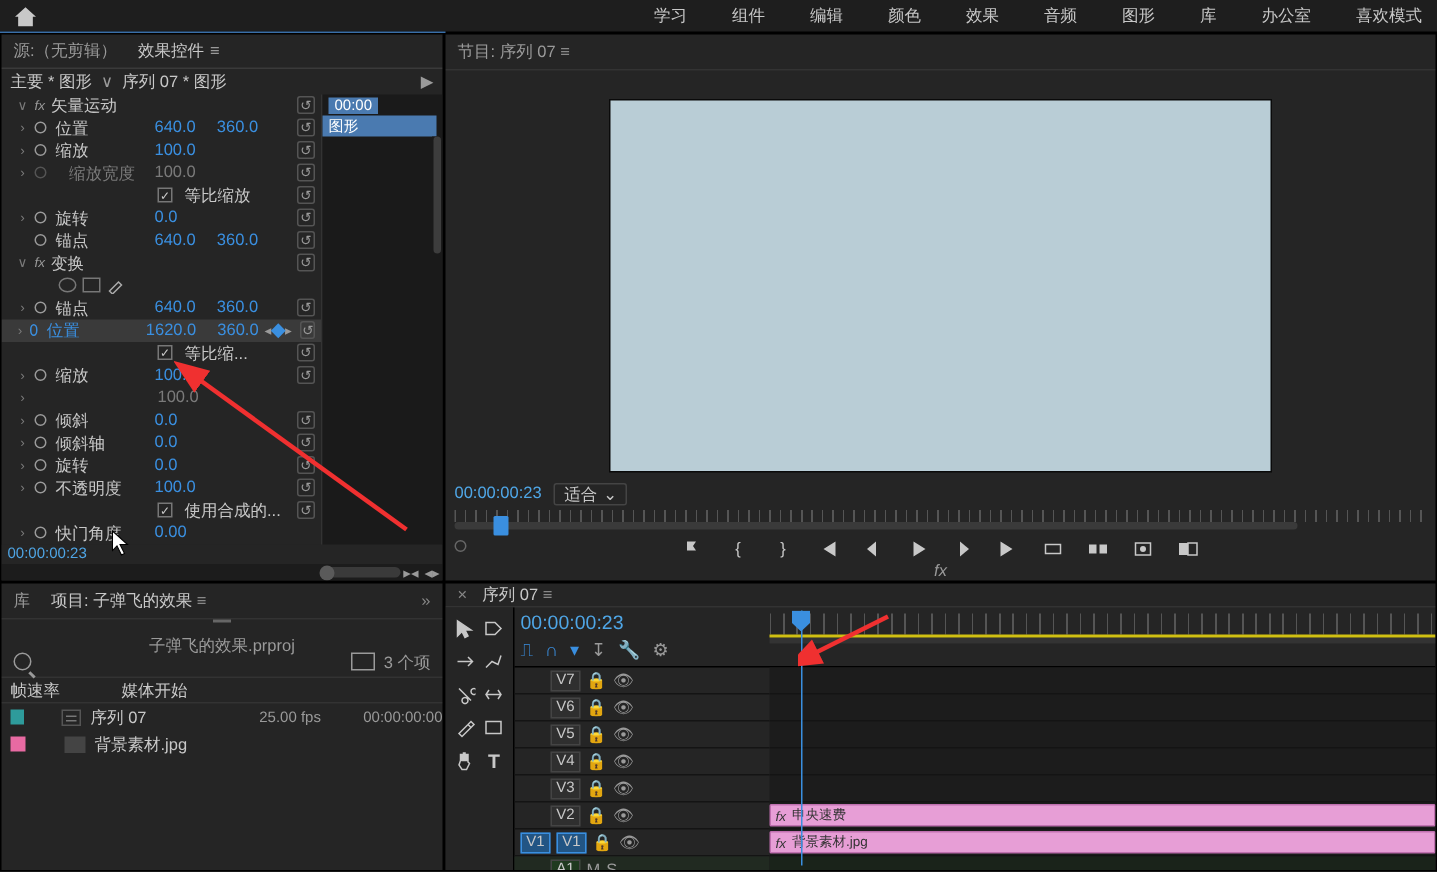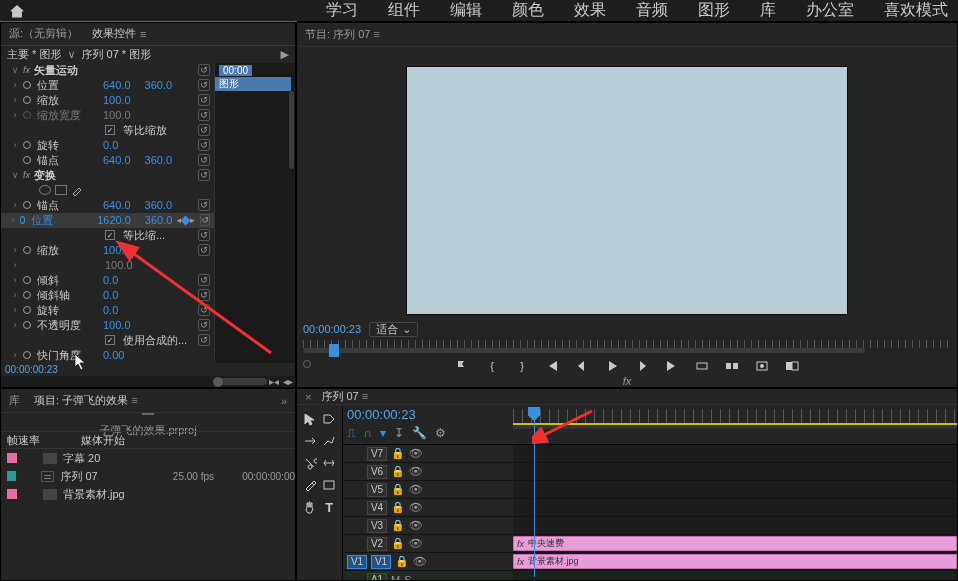--- a/index.html
+++ b/index.html
@@ -24,21 +24,21 @@
   }
   *{box-sizing:border-box;font-family:Tahoma,Arial,sans-serif;}
   body{
     margin:0;background:var(--bg);color:var(--text);
     width:958px;height:581px;overflow:hidden;font-size:11px;position:relative;
   }
   
   .topbar{height:22px;display:flex;align-items:center;background:var(--bg);gap:30px;padding:0 10px;border-bottom:1px solid #000;}
   .topbar .home{width:14px;height:14px;background:var(--text);clip-path:polygon(50% 10%,100% 55%,85% 55%,85% 100%,15% 100%,15% 55%,0 55%);}
   .topbar .spacer{flex:1;}
-  .topbar a{color:var(--text);font-size:16px;}
+  .topbar a{color:var(--text);font-size:11px;}
   
   .grid{display:grid;grid-template-columns:296px 1fr;grid-template-rows:366px 1fr;width:958px;height:559px;}
   .panel{background:var(--panel);border:1px solid #000;position:relative;overflow:hidden;}
   
   .ec{display:flex;flex-direction:column;}
   .ec-tabs{display:flex;height:24px;align-items:center;gap:14px;padding:0 8px;font-size:11px;color:var(--text-dim);border-bottom:1px solid #3a3a3a;}
   .ec-tabs .tab{display:flex;align-items:center;gap:4px;}
   .ec-tabs .active{color:var(--text);}
   .ec-tabs .menu-eq{color:var(--text-dim);}
   .ec-head{display:flex;align-items:center;height:18px;padding:0 6px;gap:6px;font-size:11px;color:var(--text);}
@@ -52,23 +52,23 @@
   .ec-right .drop{position:absolute;left:0;top:14px;right:4px;height:14px;background:var(--sel-blue);color:#fff;display:flex;align-items:center;padding:0 4px;font-size:10px;}
   .ec-right .sb{position:absolute;right:0;top:28px;bottom:10px;width:7px;background:#1a1a1a;}
   .ec-right .sb::after{content:"";position:absolute;top:0;left:1px;right:1px;height:30%;background:#3d3d3d;border-radius:3px;}
   .row{display:flex;align-items:center;height:15px;padding:0 4px 0 10px;gap:4px;font-size:11px;color:var(--text);position:relative;}
   .row .tw{width:8px;display:flex;justify-content:center;color:var(--text-dim2);font-size:9px;}
   .row .fx{font-size:9px;font-style:italic;color:var(--text-dim);}
   .row .stop{width:8px;height:8px;border-radius:50%;border:1.2px solid var(--text-dim);margin-right:2px;}
   .row .lbl{flex:0 0 62px;color:var(--text);}
   .row .val{color:var(--blue);font-size:11px;}
   .row .val2{color:var(--blue);font-size:11px;margin-left:10px;}
-  .row .dim{color:var(--text-dim2);}
+  .row .dim{color:var(--text-dim2);text-align:center;}
   .row .reset{margin-left:auto;width:12px;height:12px;border:1px solid #555;border-radius:2px;display:flex;align-items:center;justify-content:center;color:var(--text-dim);font-size:9px;}
-  .row.group .lbl{color:var(--text);font-weight:bold;}
+  .row.group .lbl{color:var(--text);}
   .row.group{font-size:11px;}
   .row.sel{background:#3a3a3a;}
   .row .kf{display:flex;align-items:center;gap:1px;margin-left:auto;margin-right:2px;}
   .row .kf span{color:var(--text-dim);font-size:9px;}
   .row .kf .diamond{width:7px;height:7px;background:var(--blue);transform:rotate(45deg);}
   .row .chip{width:12px;height:10px;border:1px solid #777;}
   .row .chk{width:10px;height:10px;border:1px solid #777;display:flex;align-items:center;justify-content:center;font-size:8px;color:var(--text);}
   .row .chk.on::after{content:"✓";}
   .pick{width:12px;height:12px;display:inline-block;}
   .pick svg{width:12px;height:12px;}
@@ -470,33 +470,31 @@
   <div class="panel pp">
     <div class="pp-tabs">
       <span>库</span>
       <span class="active"><span>项目: 子弹飞的效果</span> <span style="color:#888">≡</span></span>
       <span style="margin-left:auto;color:#888">»</span>
     </div>
     <div class="pp-sub">
       <span style="width:12px;height:10px;border:1px solid #666;display:inline-block"></span>
       <span>子弹飞的效果.prproj</span>
     </div>
+    <div class="pp-srch">
+      <span class="icon"></span>
+      <span style="flex:1"></span>
+      <span class="slate"></span>
+      <span class="countitem">3 个项</span>
+    </div>
     <div class="pp-head">
       <div class="col-fr">帧速率</div>
       <div class="col-st">媒体开始</div>
     </div>
     <div class="pp-list">
-      <div class="pp-row">
-        <span class="swatch c-pink"></span>
-        <span style="width:20px"></span>
-        <span class="ficon"></span>
-        <span class="tname">字幕 20</span>
-        <span class="fr"></span>
-        <span class="st"></span>
-      </div>
       <div class="pp-row">
         <span class="swatch c-teal"></span>
         <span style="width:20px"></span>
         <span class="seqicon"></span>
         <span class="tname">序列 07</span>
         <span class="fr">25.00 fps</span>
         <span class="st">00:00:00:00</span>
       </div>
       <div class="pp-row">
         <span class="swatch c-pink"></span>

